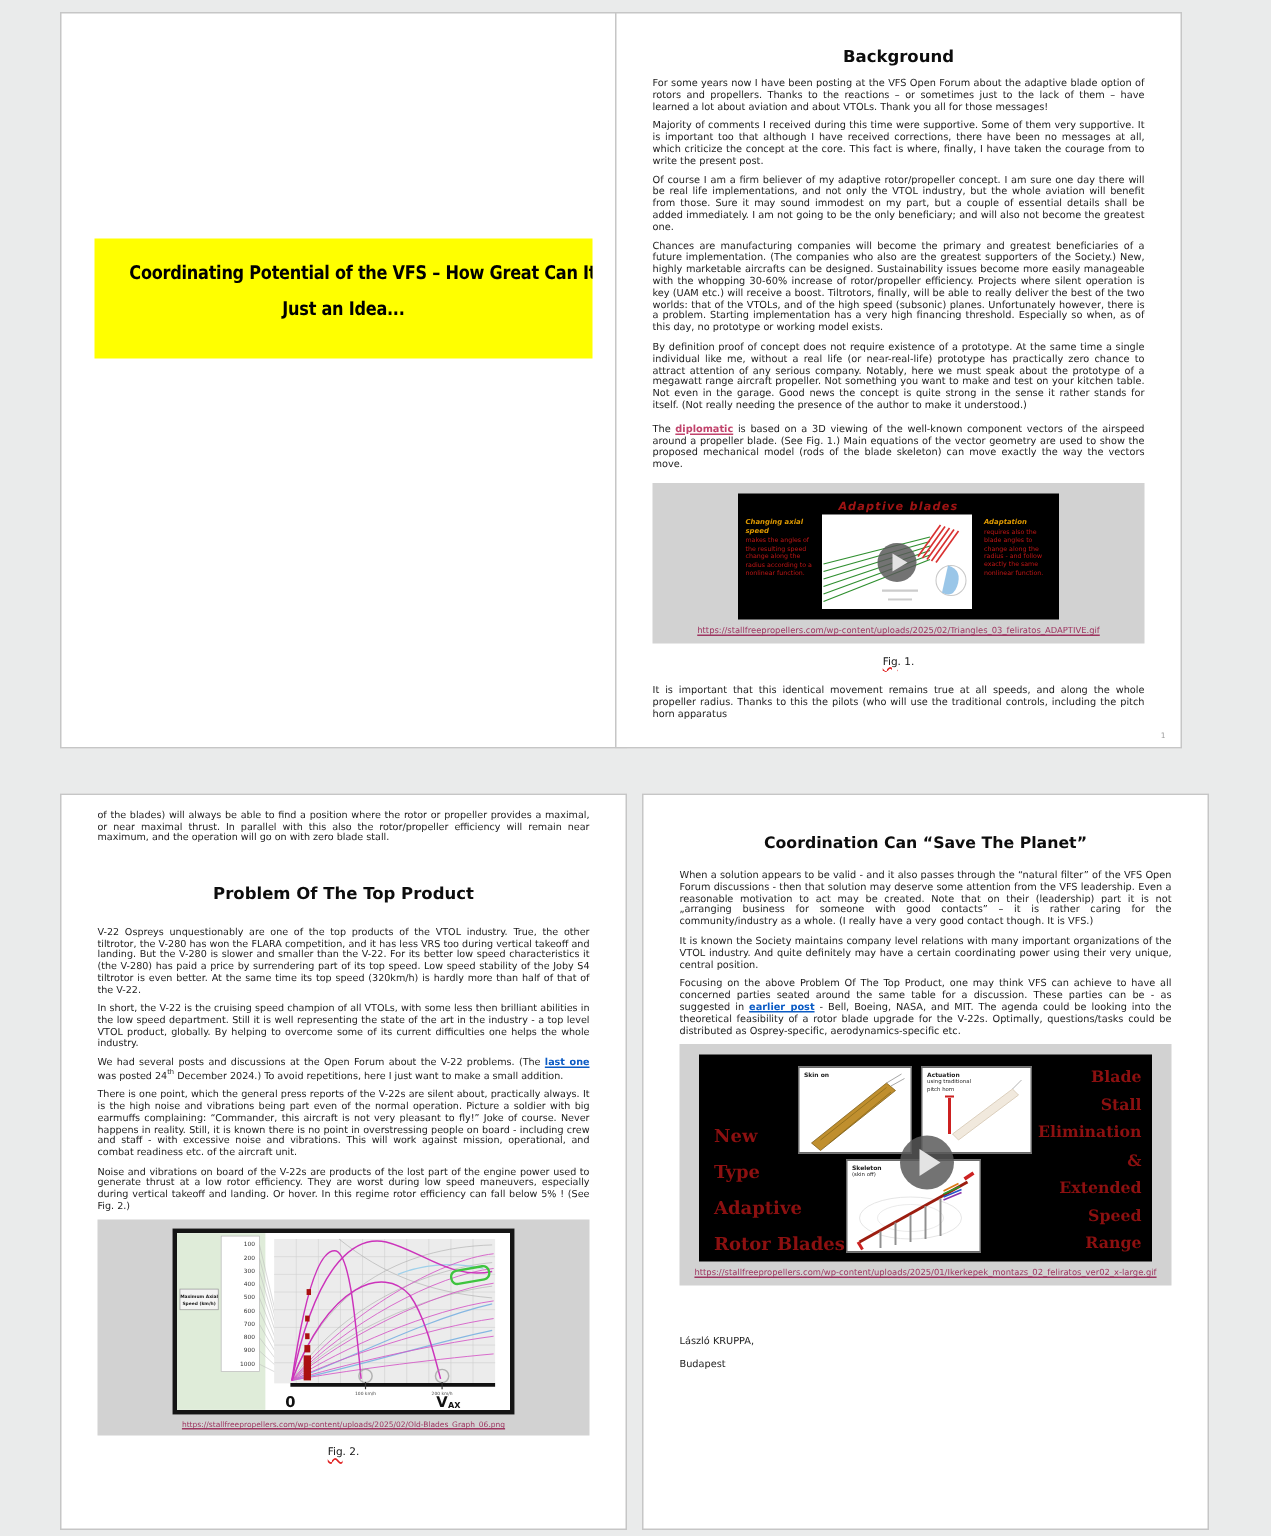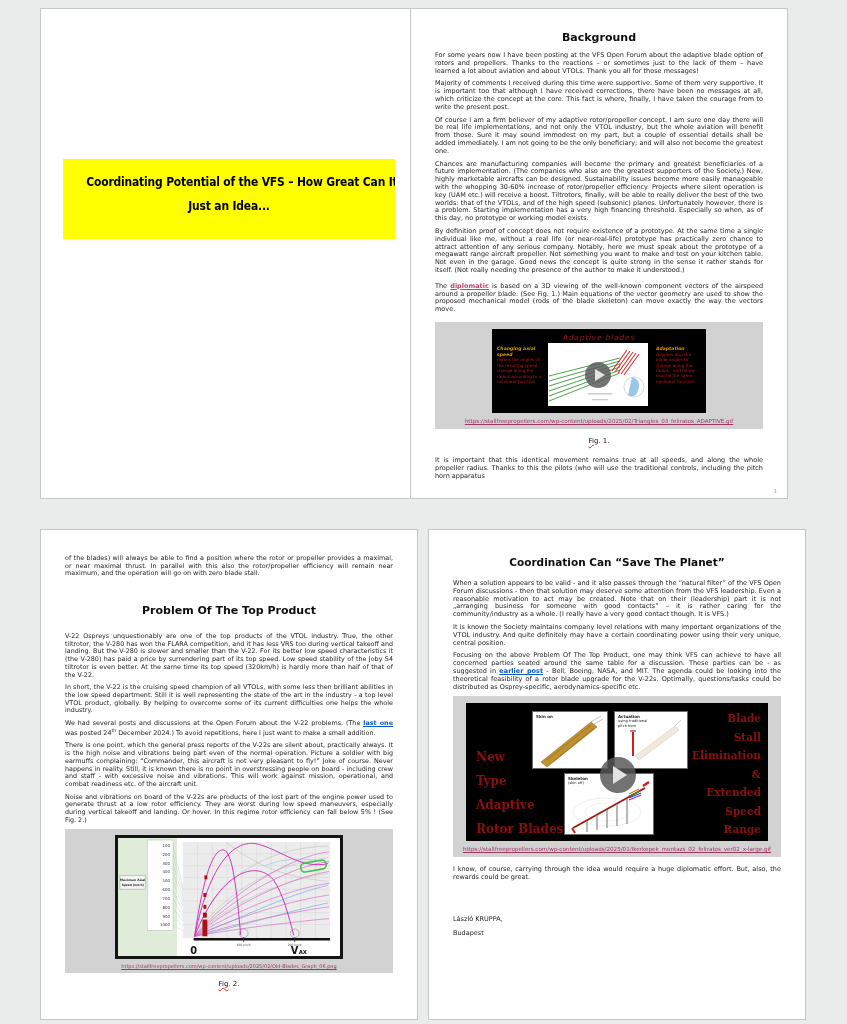--- a/index.html
+++ b/index.html
@@ -28,21 +28,21 @@
   .fig-word { text-decoration:underline; text-decoration-style:wavy; text-decoration-color:#e02020; }
 
   
   .play { position:absolute; border-radius:50%; background:rgba(88,88,88,.84); display:flex; align-items:center; justify-content:center; cursor:pointer; }
   .play::after { content:""; width:0; height:0; border-style:solid; border-color:transparent transparent transparent #e3e3e3; }
   .playS { width:26px; height:26px; } .playS::after { border-width:6px 0 6px 10px; margin-left:3px; }
   .playL { width:36px; height:36px; } .playL::after { border-width:9px 0 9px 14px; margin-left:4px; }
 
   
   .f1 { position:relative; width:214px; height:84px; background:#000; margin:0 auto; }
-  .f1-title { position:absolute; top:4px; left:0; width:100%; text-align:center; color:#a01414; font-weight:normal; font-style:italic; font-size:7.5px; letter-spacing:.8px; }
+  .f1-title { position:absolute; top:4px; left:0; width:100%; text-align:center; color:#a01414; font-weight:bold; font-style:italic; font-size:7.5px; letter-spacing:.8px; }
   .f1-col { position:absolute; top:17px; width:46px; }
   .f1-colL { left:5px; } .f1-colR { right:4px; }
   .f1-oh { color:#e09a00; font-weight:bold; font-style:italic; font-size:4.6px; line-height:1.25; }
   .f1-rb { color:#c01616; font-size:4.2px; line-height:1.3; }
   .f1-panel { position:absolute; left:56px; top:14px; width:100px; height:63px; background:#fff; }
   .f1 .play { left:93px; top:33px; }
 
   
   .f2frame { width:222px; margin:0 auto; border:3px solid #151515; background:#fff; }
   .f2frame svg { display:block; }
@@ -127,21 +127,21 @@
         <a class="figlink">https://stallfreepropellers.com/wp-content/uploads/2025/02/Triangles_03_feliratos_ADAPTIVE.gif</a>
       </div>
       <div class="caption"><span class="fig-word">Fig</span><span>. 1.</span></div>
 
       <p class="body" style="margin-top:10px;">It is important that this identical movement remains true at all speeds, and along the whole propeller radius. Thanks to this the pilots (who will use the traditional controls, including the pitch horn apparatus</p>
     </div>
     <div class="pgnum">1</div>
   </div>
 
   <div class="page" id="p3">
-    <div class="pad" style="padding-top:25px;">
+    <div class="pad" style="padding-top:10px;">
       <p class="body">of the blades) will always be able to find a position where the rotor or propeller provides a maximal, or near maximal thrust. In parallel with this also the rotor/propeller efficiency will remain near maximum, and the operation will go on with zero blade stall.</p>
       <h2 class="hd hd2line" style="margin-top:24px;margin-bottom:14px;">
         <span style="display:block;">Problem Of The Top Product</span>
       </h2>
       <p class="body">V-22 Ospreys unquestionably are one of the top products of the VTOL industry. True, the other tiltrotor, the V-280 has won the FLARA competition, and it has less VRS too during vertical takeoff and landing. But the V-280 is slower and smaller than the V-22. For its better low speed characteristics it (the V-280) has paid a price by surrendering part of its top speed. Low speed stability of the Joby S4 tiltrotor is even better. At the same time its top speed (320km/h) is hardly more than half of that of the V-22.</p>
       <p class="body">In short, the V-22 is the cruising speed champion of all VTOLs, with some less then brilliant abilities in the low speed department. Still it is well representing the state of the art in the industry - a top level VTOL product, globally. By helping to overcome some of its current difficulties one helps the whole industry.</p>
       <p class="body">
         <span>We had several posts and discussions at the Open Forum about the V-22 problems. (The </span><a class="lnk-blue">last one</a><span> was posted 24</span><sup style="font-size:4.5px;">th</sup><span> December 2024.) To avoid repetitions, here I just want to make a small addition.</span>
       </p>
       <p class="body">There is one point, which the general press reports of the V-22s are silent about, practically always. It is the high noise and vibrations being part even of the normal operation. Picture a soldier with big earmuffs complaining: “Commander, this aircraft is not very pleasant to fly!” Joke of course. Never happens in reality. Still, it is known there is no point in overstressing people on board - including crew and staff - with excessive noise and vibrations. This will work against mission, operational, and combat readiness etc. of the aircraft unit.</p>
@@ -321,21 +321,20 @@
               <line x1="78" y1="12" x2="84" y2="8" stroke="#cc2222" stroke-width="2.4"></line>
               <line x1="7" y1="54" x2="10" y2="59" stroke="#cc2222" stroke-width="2"></line>
             </svg>
           </div>
 
           <div class="play playL"></div>
         </div>
         <a class="figlink">https://stallfreepropellers.com/wp-content/uploads/2025/01/Ikerkepek_montazs_02_feliratos_ver02_x-large.gif</a>
       </div>
 
-      <p class="body" style="margin-top:9px;">I know, of course, carrying through the idea would require a huge diplomatic effort. But, also, the rewards could be great.</p>
 
       <div class="sig">
         <div>László KRUPPA,</div>
         <div>Budapest</div>
       </div>
     </div>
   </div>
 
 </div>
 

